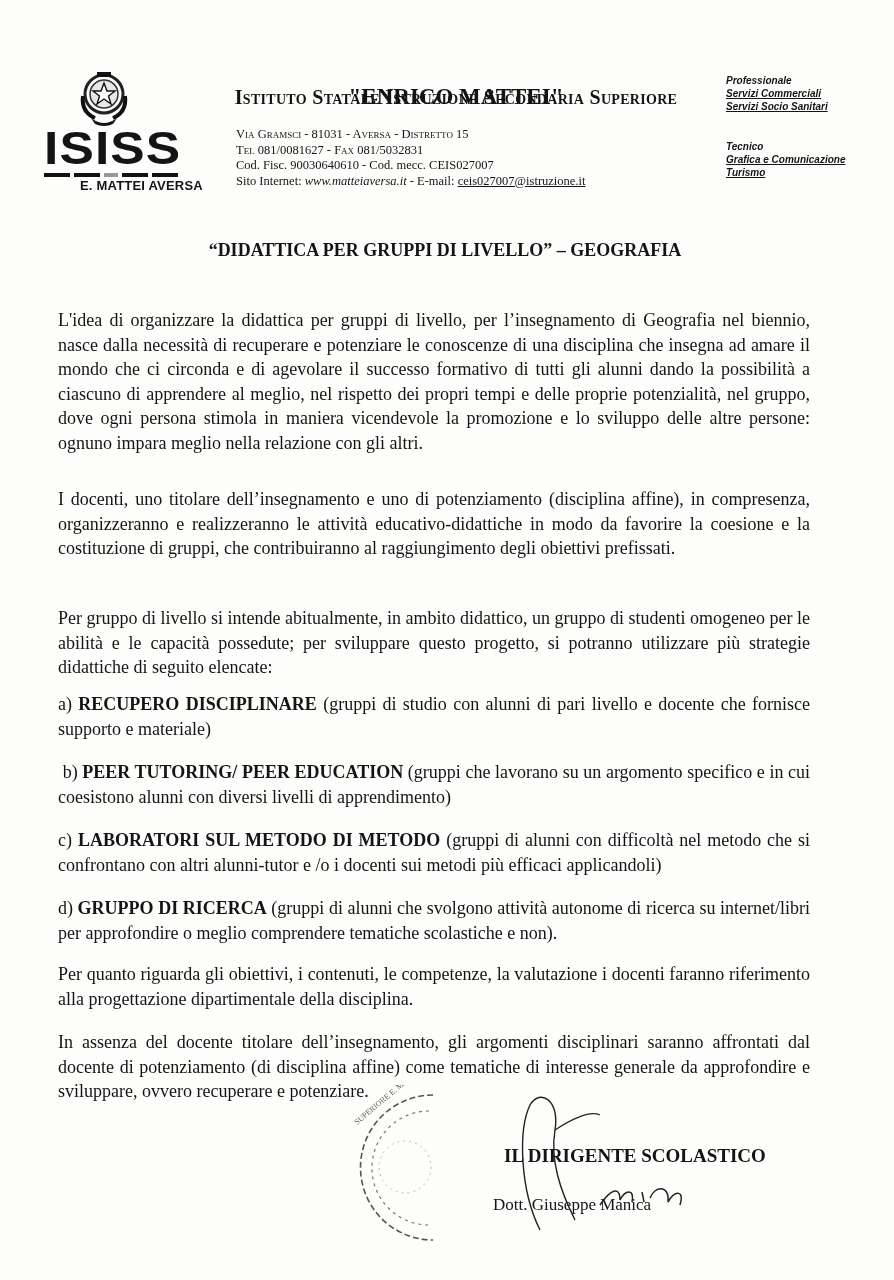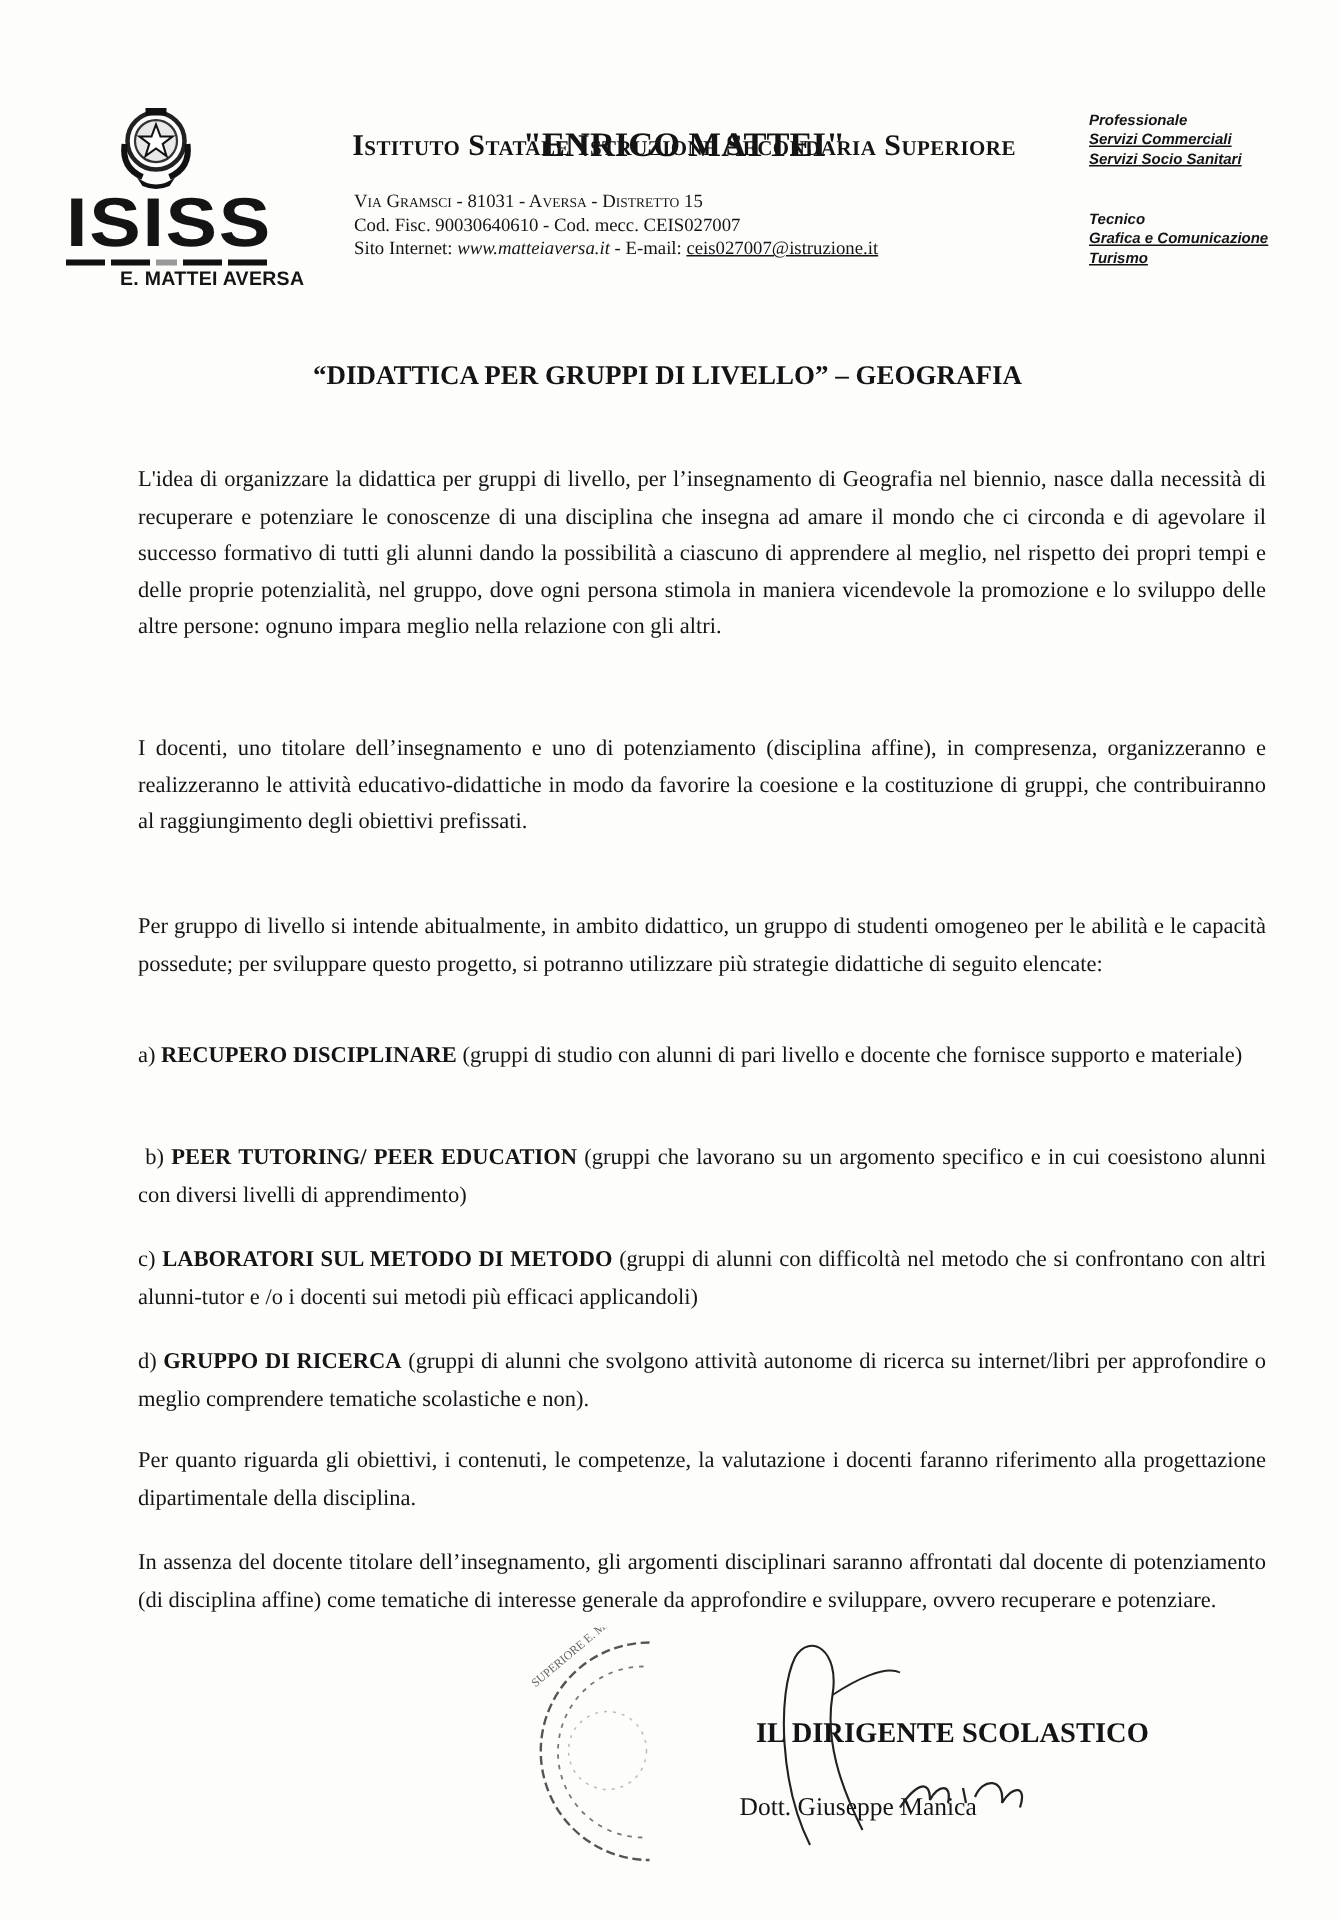--- a/index.html
+++ b/index.html
@@ -26,22 +26,22 @@
   #inst-contacts .ul { text-decoration: underline; }
   #inst-contacts .it { font-style: italic; }
 
   #courses { left: 726px; top: 74px; font-family: "Liberation Sans", sans-serif; font-size: 10px; line-height: 13px; }
   #courses .grp-title { font-weight: 700; font-style: italic; }
   #courses .item { font-weight: 700; font-style: italic; text-decoration: underline; }
   #courses .gap { height: 27px; }
 
   
   #doc-title { left: 100px; top: 238px; width: 690px; text-align: center; font-weight: 700; font-size: 18px; line-height: 24px; }
-  .para { position: absolute; left: 58px; width: 752px; font-size: 15px; line-height: 24.6px;
-    text-align: justify; margin-left: 34px; }
+  .para { position: absolute; left: 58px; width: 752px; font-size: 18px; line-height: 24.6px;
+    text-align: justify; }
   .para b { font-weight: 700; }
   #p1 { top: 308px; }
   #p2 { top: 487px; }
   #p3 { top: 606px; }
   #pa { top: 692px; }
   #pb { top: 760px; }
   #pc { top: 828px; }
   #pd { top: 896px; }
   #p4 { top: 962px; }
   #p5 { top: 1030px; }
@@ -70,20 +70,21 @@
   <rect x="60" y="1" width="14" height="4" fill="#999"></rect>
   <rect x="78" y="1" width="26" height="4" fill="#111"></rect>
   <rect x="108" y="1" width="26" height="4" fill="#111"></rect>
 </svg>
 <div id="logo-sub" class="abs">E. MATTEI AVERSA</div>
 
 <div id="inst-title" class="abs">Istituto Statale Istruzione Secondaria Superiore</div>
 <div id="inst-name" class="abs">"ENRICO MATTEI"</div>
 <div id="inst-contacts" class="abs">
   <div class="sc">Via Gramsci - 81031 - Aversa - Distretto 15</div>
+  <div class="sc">Tel 081/0081627 - Fax 081/5032831</div>
   <div>Cod. Fisc. 90030640610 - Cod. mecc. CEIS027007</div>
   <div><span>Sito Internet: </span><span class="it">www.matteiaversa.it</span><span> - E-mail: </span><span class="ul">ceis027007@istruzione.it</span></div>
 </div>
 
 <div id="courses" class="abs">
   <div class="grp-title">Professionale</div>
   <div class="item">Servizi Commerciali</div>
   <div class="item">Servizi Socio Sanitari</div>
   <div class="gap"></div>
   <div class="grp-title">Tecnico</div>

